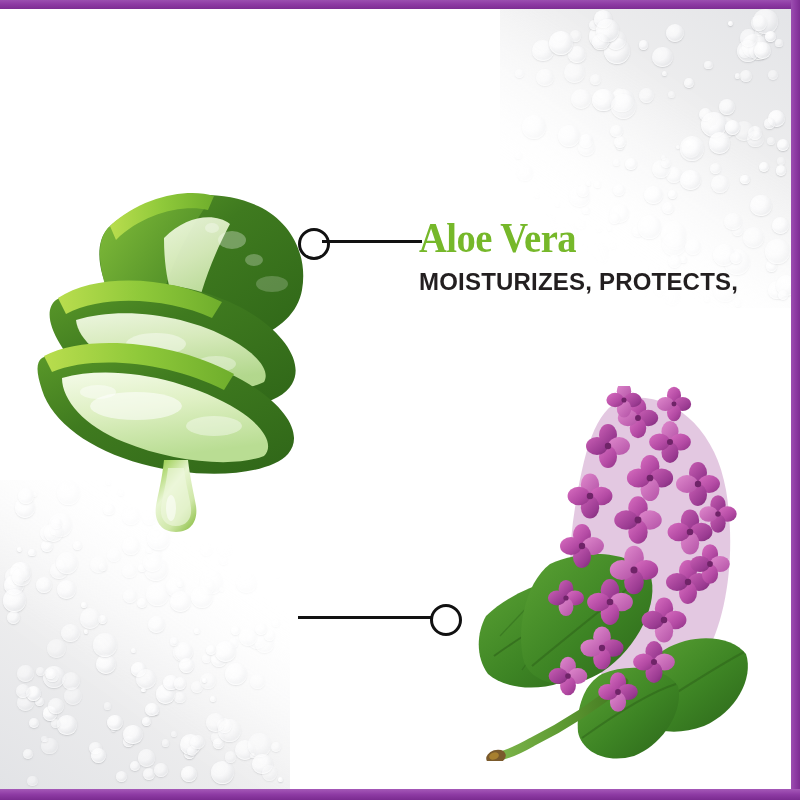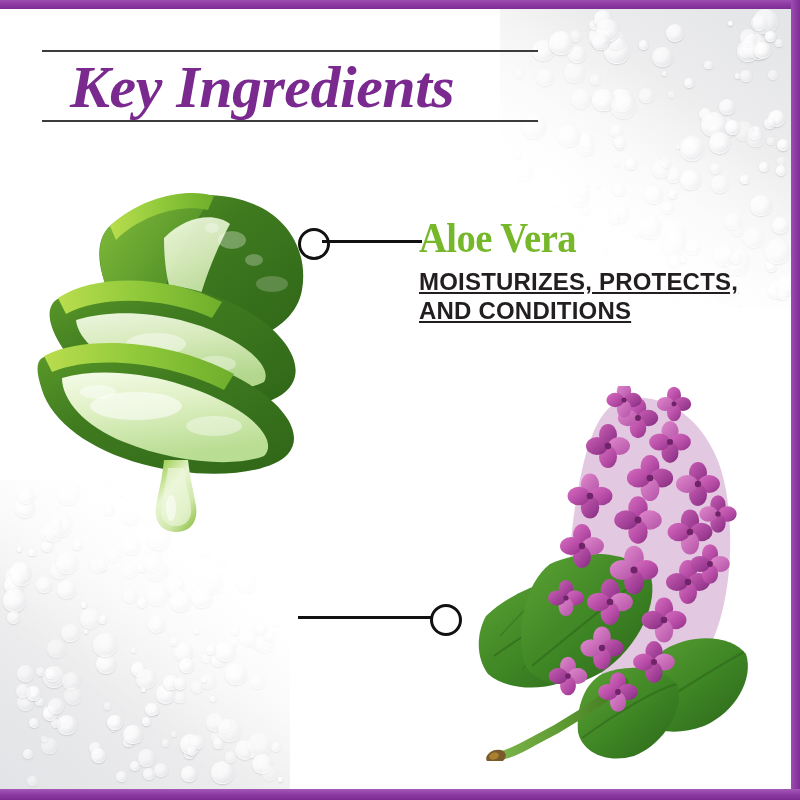--- a/index.html
+++ b/index.html
@@ -97,21 +97,20 @@
     transform-origin: left center;
   }
   .ingredient-desc {
     font-family: "Liberation Sans", sans-serif;
     font-weight: bold;
     font-size: 24px;
     line-height: 29px;
     letter-spacing: 0.2px;
     color: #231f20;
     text-transform: uppercase;
-    text-decoration: underline;
   }
   .ingredient-desc div { white-space: nowrap; }
 
   #aloe-callout { position: absolute; left: 419px; top: 216px; }
   #aloe-heading { color: #76b82a; }
   #aloe-desc    { margin-top: 7px; }
 
   #lilac-callout { position: absolute; left: 177px; top: 589px; }
   #lilac-heading { color: #8f2fa3; }
   #lilac-desc    { margin-top: 7px; }
@@ -470,25 +469,20 @@
       <span class="dot" style="height: 8.23153px; width: 8.23153px; left: 267.123px; top: 43.3405px; opacity: 0.94;"></span>
       <span class="dot" style="height: 11.8614px; width: 11.8614px; left: 224.539px; top: 270.763px; opacity: 0.55;"></span>
       <span class="dot" style="height: 14.9536px; width: 14.9536px; left: 179.466px; top: 178.25px; opacity: 0.92;"></span>
       <span class="dot" style="height: 23.1485px; width: 23.1485px; left: 218.335px; top: 238.544px; opacity: 0.62;"></span>
     </div>
 
   <div id="bar-top" class="bar"></div>
   <div id="bar-right" class="bar"></div>
   <div id="bar-bottom" class="bar"></div>
 
-  <div id="title-block">
-    <div class="rule"></div>
-    <div id="page-title">Key Ingredients</div>
-    <div class="rule"></div>
-  </div>
 
   <div id="aloe-art" class="art">
     <svg viewBox="0 0 300 370" width="300" height="370" xmlns="http://www.w3.org/2000/svg">
       <defs>
         <linearGradient id="leafDark" x1="0" y1="0" x2="1" y2="1">
           <stop offset="0%" stop-color="#5c9b2a"></stop>
           <stop offset="40%" stop-color="#3f7a1f"></stop>
           <stop offset="100%" stop-color="#2f6618"></stop>
         </linearGradient>
         <linearGradient id="leafMid" x1="0" y1="0" x2="1" y2="1">
@@ -778,21 +772,20 @@
   </div>
 
   <div id="aloe-connector" class="connector">
     <span class="ring"></span>
     <span class="line"></span>
   </div>
   <div id="aloe-callout">
     <div id="aloe-heading" class="ingredient-heading">Aloe Vera</div>
     <div id="aloe-desc" class="ingredient-desc">
       <div>MOISTURIZES, PROTECTS,</div>
-      <div>AND CONDITIONS</div>
     </div>
   </div>
 
   <div id="lilac-connector" class="connector">
     <span class="line"></span>
     <span class="ring"></span>
   </div>
 
 </div>
 

